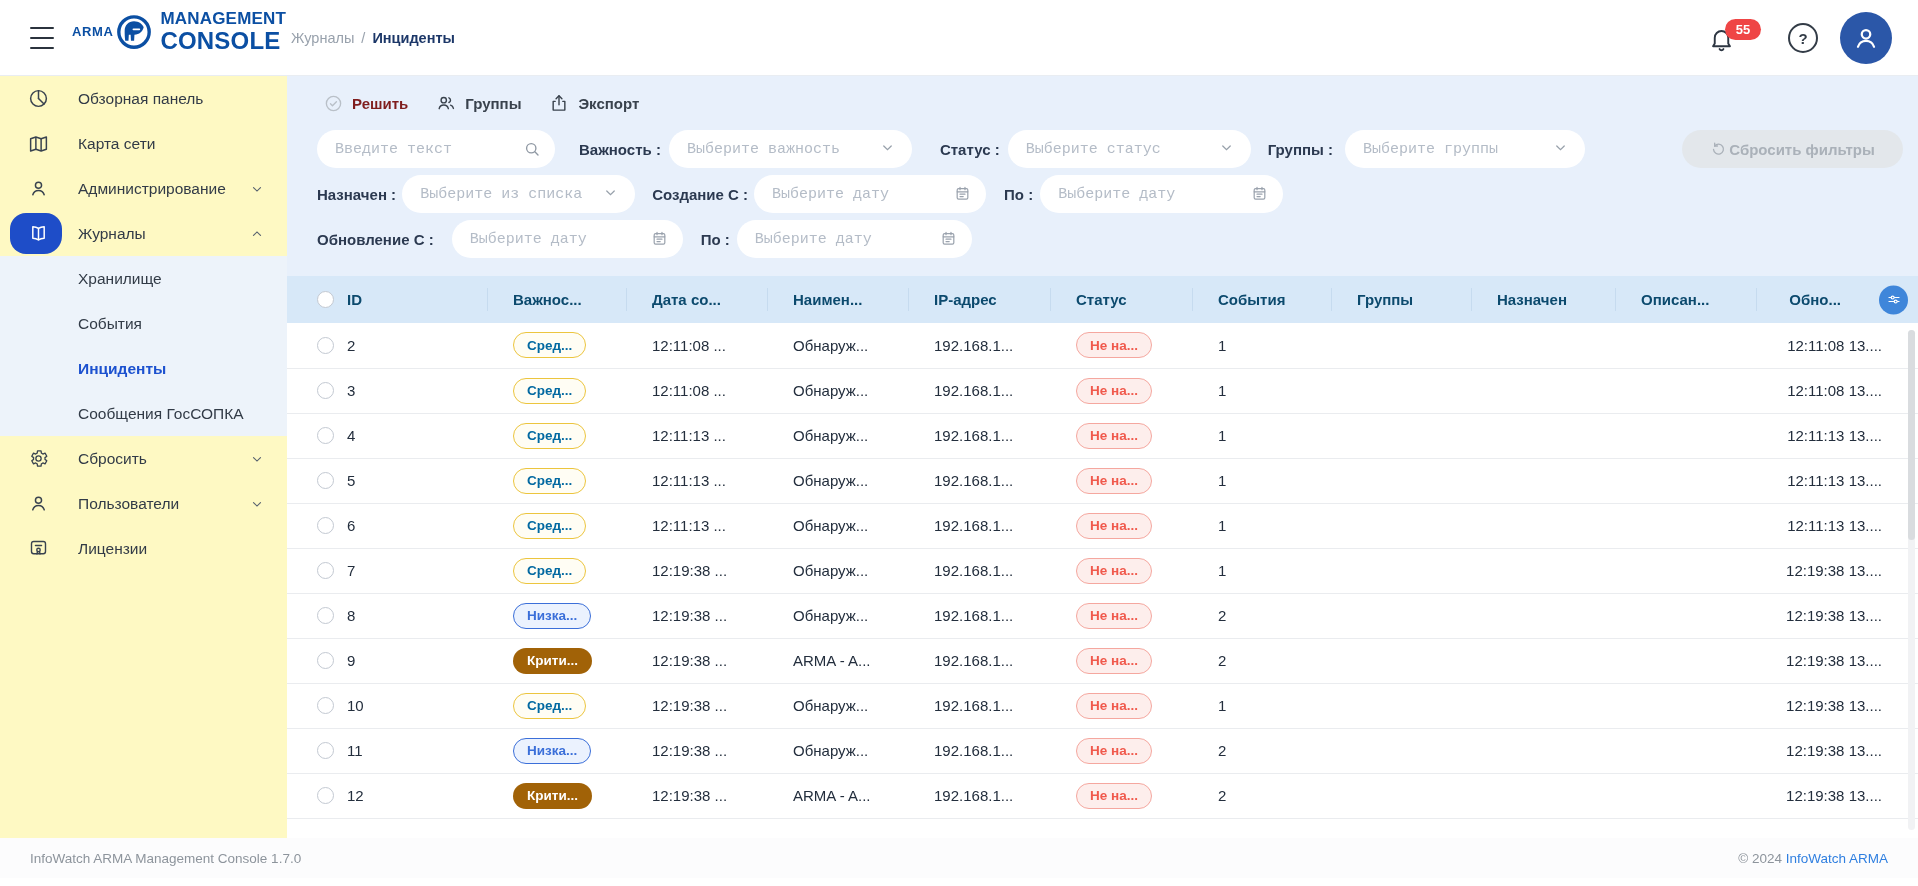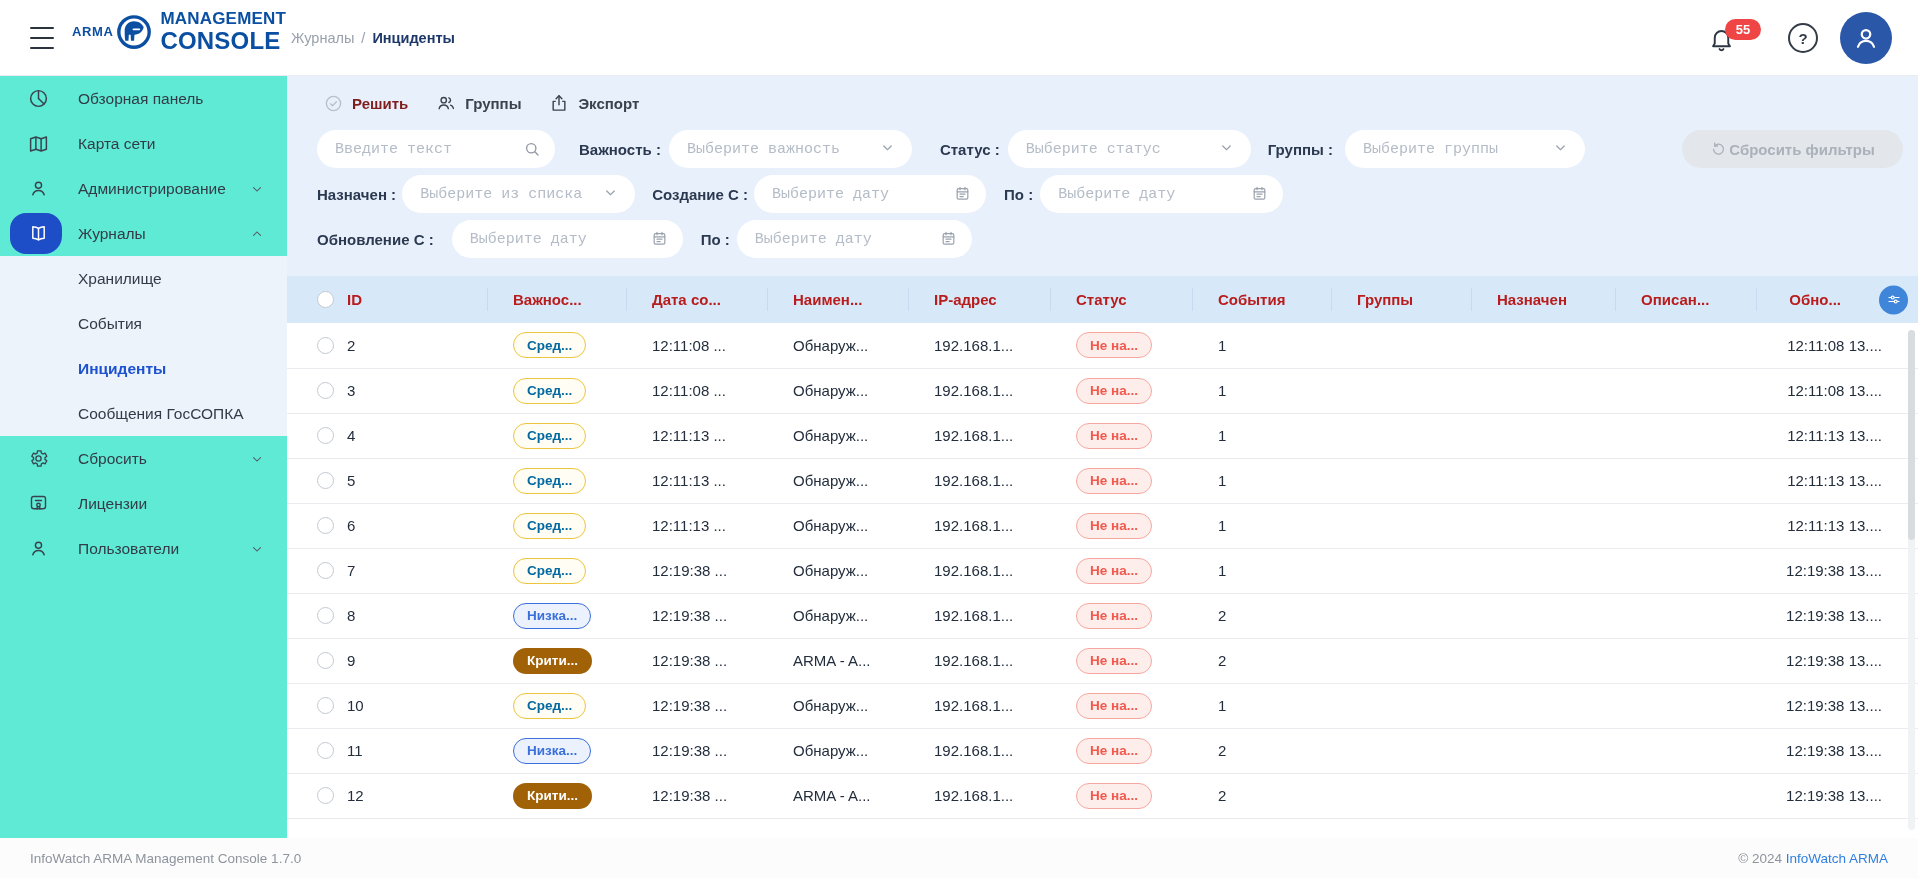--- a/index.html
+++ b/index.html
@@ -17,21 +17,21 @@
   .logo-text .l2 { font-size:24px; font-weight:800; margin-top:2px; letter-spacing:.2px; }
   .breadcrumb { position:absolute; left:291px; top:0; height:76px; display:flex; align-items:center; gap:7px; font-size:14.5px; }
   .bc-parent, .bc-sep { color:#98a1ac; }
   .bc-current { color:#1c3768; font-weight:700; }
   .bell-wrap { position:absolute; left:1708px; top:18px; width:58px; height:42px; cursor:pointer; }
   .bell-badge { position:absolute; left:17px; top:1px; min-width:36px; height:21px; background:#ef4545; border-radius:11px; color:#fff; font-size:13px; font-weight:700; display:flex; align-items:center; justify-content:center; padding:0 8px; }
   .help-btn { position:absolute; left:1788px; top:23px; width:30px; height:30px; border-radius:50%; border:2px solid #333c47; color:#333c47; font-size:15px; font-weight:700; display:flex; align-items:center; justify-content:center; cursor:pointer; background:#fff; }
   .avatar { position:absolute; left:1840px; top:12px; width:52px; height:52px; border-radius:50%; background:#2b57a8; display:flex; align-items:center; justify-content:center; cursor:pointer; }
 
   
-  .sidebar { position:absolute; left:0; top:76px; width:287px; height:770px; background:#5eead4; }
+  .sidebar { position:absolute; left:0; top:76px; width:287px; height:770px; background:#fef9c3; }
   .side-item { position:relative; height:45px; display:flex; align-items:center; cursor:pointer; }
   .side-item .ic { position:absolute; left:27px; width:22px; height:22px; display:flex; align-items:center; justify-content:center; }
   .side-item .lbl { position:absolute; left:78px; font-size:15.5px; color:#323b47; white-space:nowrap; }
   .side-item .chev { position:absolute; left:250px; width:14px; height:14px; color:#5a6470; }
   .active-pill { position:absolute; left:10px; top:2px; width:52px; height:41px; background:#1e4dc8; border-radius:16px 16px 18px 16px; }
   .side-item.active-parent .ic { z-index:2; }
   .submenu { background:#edf3fa; }
   .submenu .side-item .lbl { left:78px; }
   .submenu .side-item.current .lbl { color:#1c51cf; font-weight:700; }
 
@@ -46,21 +46,21 @@
   .flabel { font-size:15px; font-weight:600; color:#2b3950; white-space:nowrap; }
   .pill { position:relative; height:38px; background:#fff; border-radius:19px; display:flex; align-items:center;font-family:Liberation Mono, monospace; }
   .pill input { width:100%; height:100%; border:none; outline:none; background:transparent; border-radius:19px; padding:0 40px 0 18px; font-size:15px; font-family:inherit; color:#333; }
   .pill input::placeholder { color:#b4bcc7; }
   .pill .ph { padding:0 40px 0 18px; font-size:15px; color:#b4bcc7; white-space:nowrap; overflow:hidden; }
   .pill .ric { position:absolute; right:14px; top:50%; transform:translateY(-50%); width:18px; height:18px; color:#98a1ab; }
   .reset-btn { margin-left:auto; margin-right:15px; width:221px; height:38px; border-radius:19px; background:#e3e7eb; border:none; color:#aab1b9; font-size:15px; font-weight:600; font-family:inherit; display:flex; align-items:center; justify-content:center; gap:2px; cursor:default; }
 
   
   table { border-collapse:collapse; table-layout:fixed; width:1631px; }
-  thead th { height:47px; background:#d7e8f8; font-size:15px; font-weight:700; color:#b91c1c; text-align:left; padding-left:26px; position:relative; white-space:nowrap; }
+  thead th { height:47px; background:#d7e8f8; font-size:15px; font-weight:700; color:#0c4a6e; text-align:left; padding-left:26px; position:relative; white-space:nowrap; }
   thead th:not(:first-child)::before { content:""; position:absolute; left:0; top:12px; bottom:12px; width:1px; background:#c6dbef; }
   tbody td { height:45px; border-bottom:1px solid #eaecef; font-size:15px; color:#232e3d; text-align:left; padding-left:26px; white-space:nowrap; overflow:hidden; }
   th.col-sel, td.col-sel { padding-left:30px; }
   .sel-flex { display:flex; align-items:center; gap:13px; }
   .radio { width:17px; height:17px; border:1.4px solid #c3c9d2; border-radius:50%; background:#fff; flex:0 0 auto; cursor:pointer; }
   th.col-upd { text-align:right; padding-right:77px; padding-left:0; }
   td.col-upd { text-align:right; padding-right:36px; padding-left:0; }
   .fab { position:absolute; right:10px; top:50%; transform:translateY(-50%); width:29px; height:29px; border-radius:50%; background:#3f86da; border:none; display:flex; align-items:center; justify-content:center; cursor:pointer; }
   .badge { display:inline-flex; align-items:center; justify-content:center; height:26px; padding:0 13px; border-radius:14px; font-size:13.5px; font-weight:600; border:1px solid transparent; white-space:nowrap; }
   .badge-medium { background:#fffdf4; border-color:#ecc53e; color:#0369a1; }
@@ -210,43 +210,43 @@
       <span class="lbl">Сбросить</span>
       <span class="chev">
         <svg width="14" height="14" viewBox="0 0 24 24" fill="none" stroke="currentColor" stroke-width="2" stroke-linecap="round">
             <path d="M6 9.5l6 6 6-6"></path>
           </svg>
       </span>
     </div>
 
     <div class="side-item">
       <span class="ic">
+        <svg width="21" height="21" viewBox="0 0 24 24" fill="none" stroke="#39434f" stroke-width="1.7" stroke-linecap="round">
+            <circle cx="12" cy="8.3" r="3.5"></circle>
+            <path d="M5.5 19.2c.9-3.3 3.4-5 6.5-5s5.6 1.7 6.5 5"></path>
+          </svg>
+      </span>
+      <span class="lbl">Пользователи</span>
+      <span class="chev">
+        <svg width="14" height="14" viewBox="0 0 24 24" fill="none" stroke="currentColor" stroke-width="2" stroke-linecap="round">
+            <path d="M6 9.5l6 6 6-6"></path>
+          </svg>
+      </span>
+    </div>
+
+    <div class="side-item">
+      <span class="ic">
         <svg width="21" height="21" viewBox="0 0 24 24" fill="none" stroke="#39434f" stroke-width="1.6" stroke-linejoin="round" stroke-linecap="round">
             <rect x="4" y="4" width="16" height="14" rx="2.5"></rect>
             <path d="M8.5 8.5h7"></path>
             <circle cx="12" cy="13.7" r="2"></circle>
             <path d="M10.9 15.4l-.7 2.8M13.1 15.4l.7 2.8"></path>
           </svg>
       </span>
       <span class="lbl">Лицензии</span>
-    </div>
-
-    <div class="side-item">
-      <span class="ic">
-        <svg width="21" height="21" viewBox="0 0 24 24" fill="none" stroke="#39434f" stroke-width="1.7" stroke-linecap="round">
-            <circle cx="12" cy="8.3" r="3.5"></circle>
-            <path d="M5.5 19.2c.9-3.3 3.4-5 6.5-5s5.6 1.7 6.5 5"></path>
-          </svg>
-      </span>
-      <span class="lbl">Пользователи</span>
-      <span class="chev">
-        <svg width="14" height="14" viewBox="0 0 24 24" fill="none" stroke="currentColor" stroke-width="2" stroke-linecap="round">
-            <path d="M6 9.5l6 6 6-6"></path>
-          </svg>
-      </span>
     </div>
   </aside>
 
   <main class="content">
 
     <div class="panel">
       <div class="toolbar">
         <button class="tbtn disabled">
           <svg width="19" height="19" viewBox="0 0 24 24" fill="none" stroke="#b9c0c8" stroke-width="1.7" stroke-linecap="round" stroke-linejoin="round">
               <circle cx="12" cy="12" r="9"></circle>

